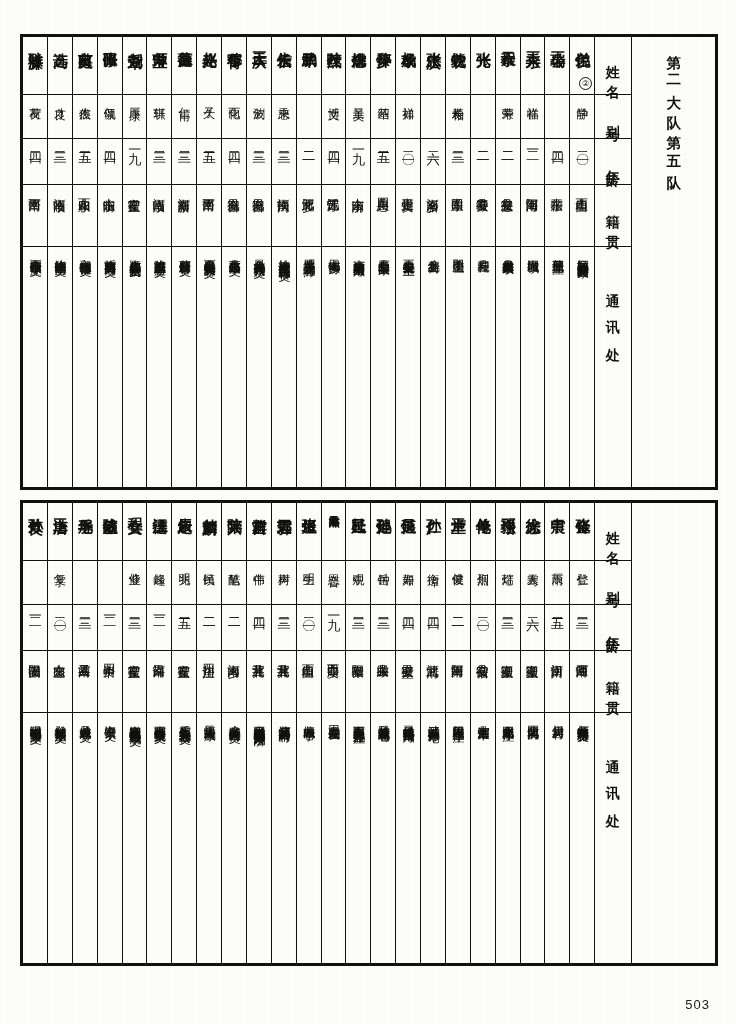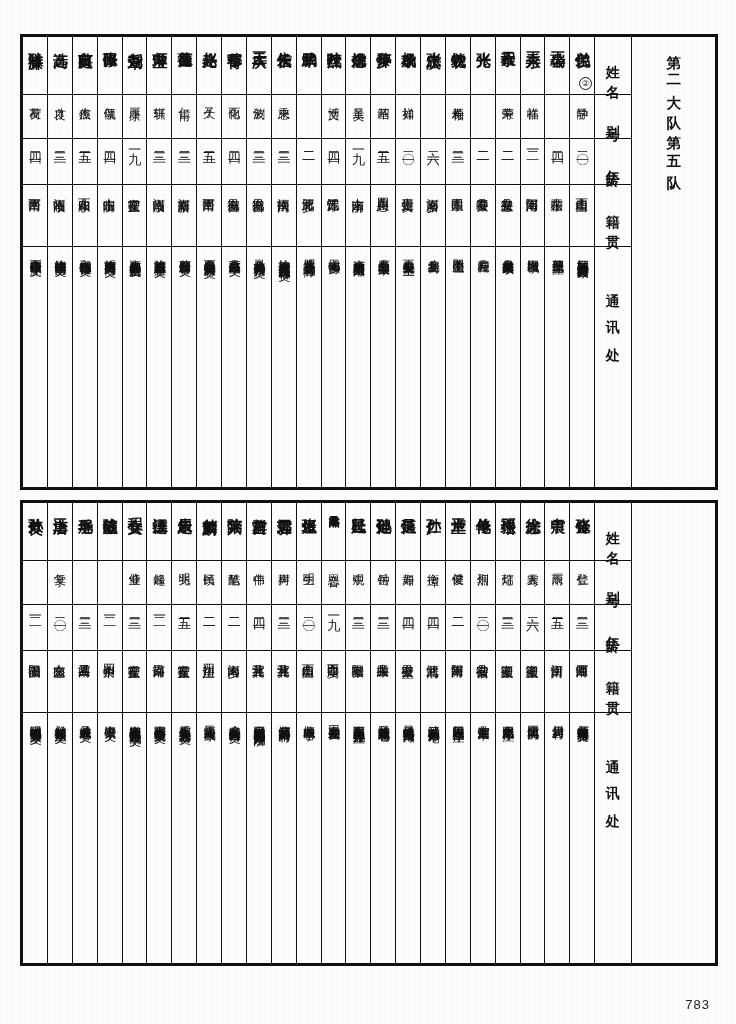--- a/index.html
+++ b/index.html
@@ -1407,14 +1407,14 @@
           <td class="hdr-addr">
               <div class="cell" style="padding-top:34px">
                 <span class="v">通　讯　处</span>
               </div>
             </td>
         </tr>
       </tbody>
     </table>
   </div>
 
-  <div class="pageno">783</div>
+  <div class="pageno">503</div>
 </div>
 
 </body></html>

